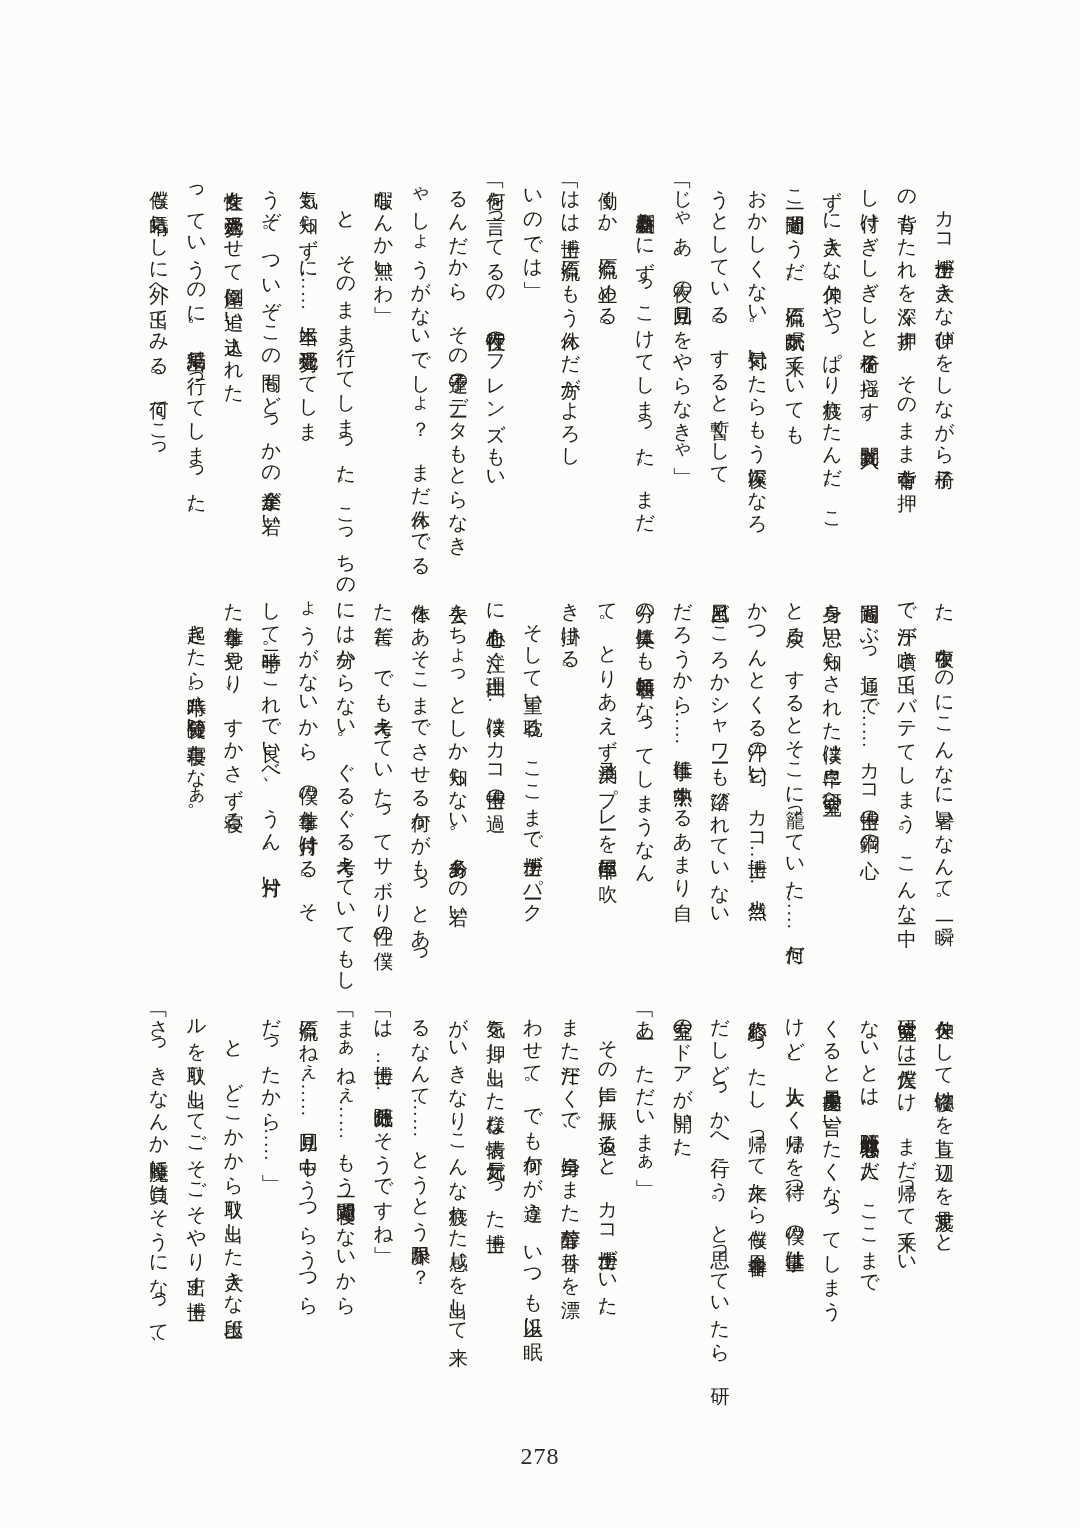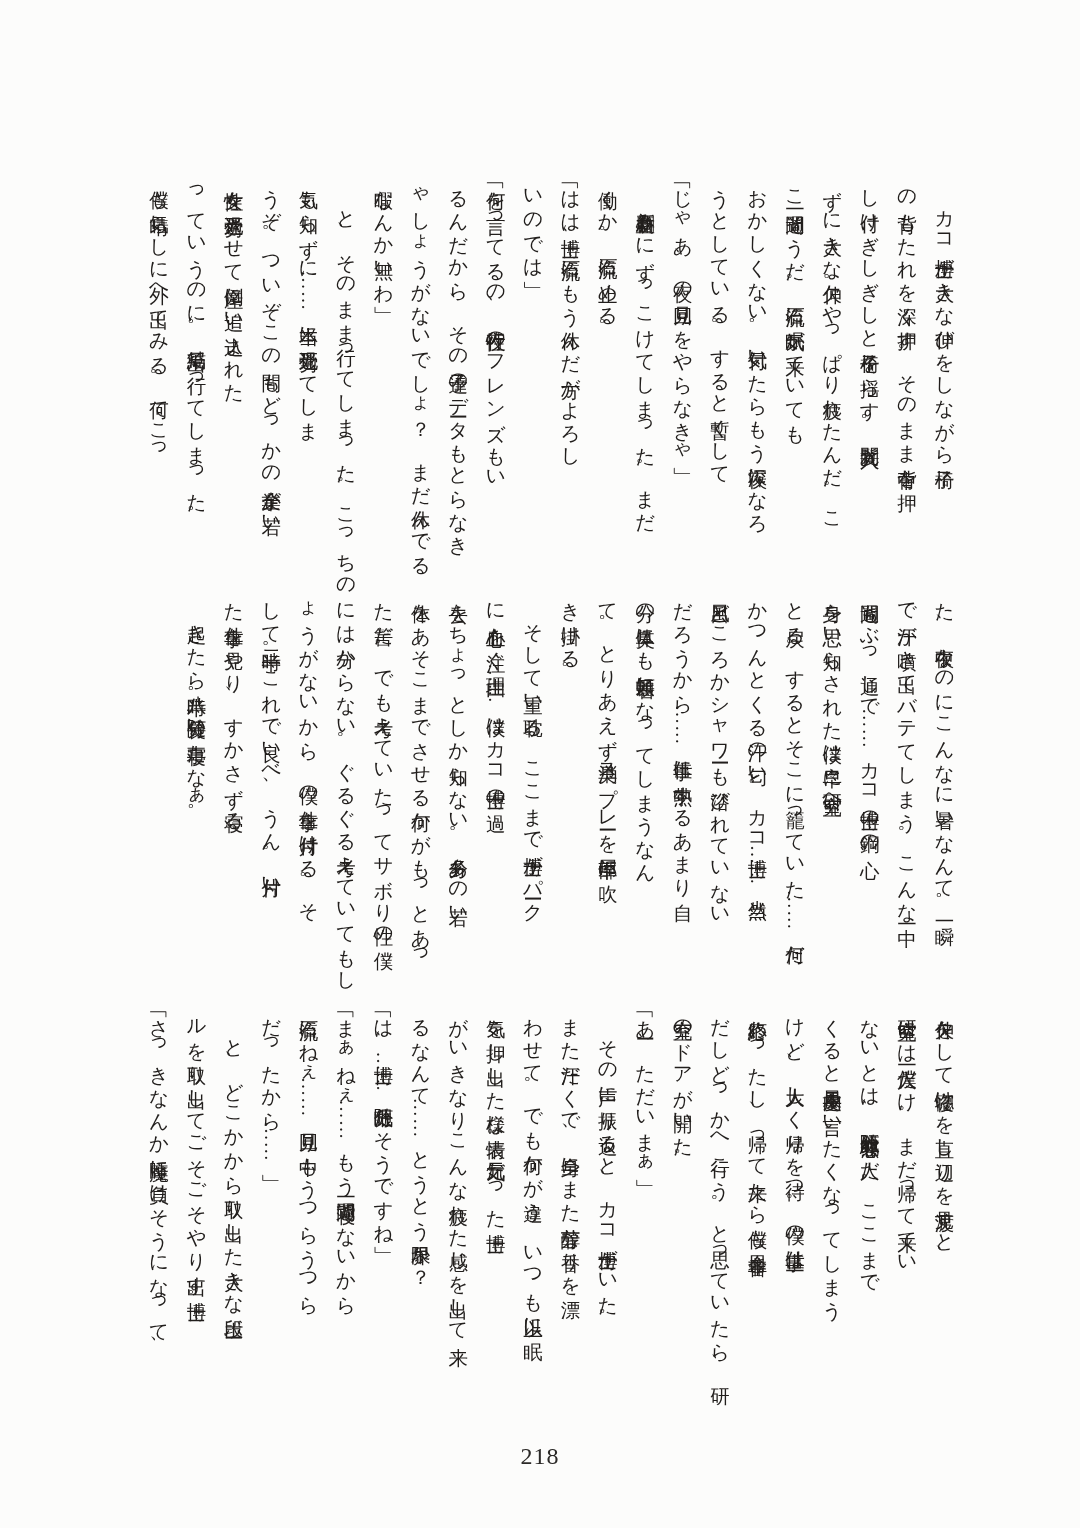--- a/index.html
+++ b/index.html
@@ -112,14 +112,14 @@
       <div class="col">がいきなりこんな疲れた感じを出して来</div>
       <div class="col">るなんて……とうとう限界か？</div>
       <div class="col">「は、博士……随分眠たそうですね」</div>
       <div class="col">「まぁねぇ……もう一週間寝てないから</div>
       <div class="col">流石にねぇ……見回り中もうつらうつら</div>
       <div class="col">だったから……」</div>
       <div class="col indent">と、どこかから取り出した大きな段ボー</div>
       <div class="col">ルを取り出してごそごそやり出す博士。</div>
       <div class="col">「さっきなんか睡魔に負けそうになって、</div>
     </div>
-  <div class="page-number">218</div>
+  <div class="page-number">278</div>
 </div>
 
 </body></html>

